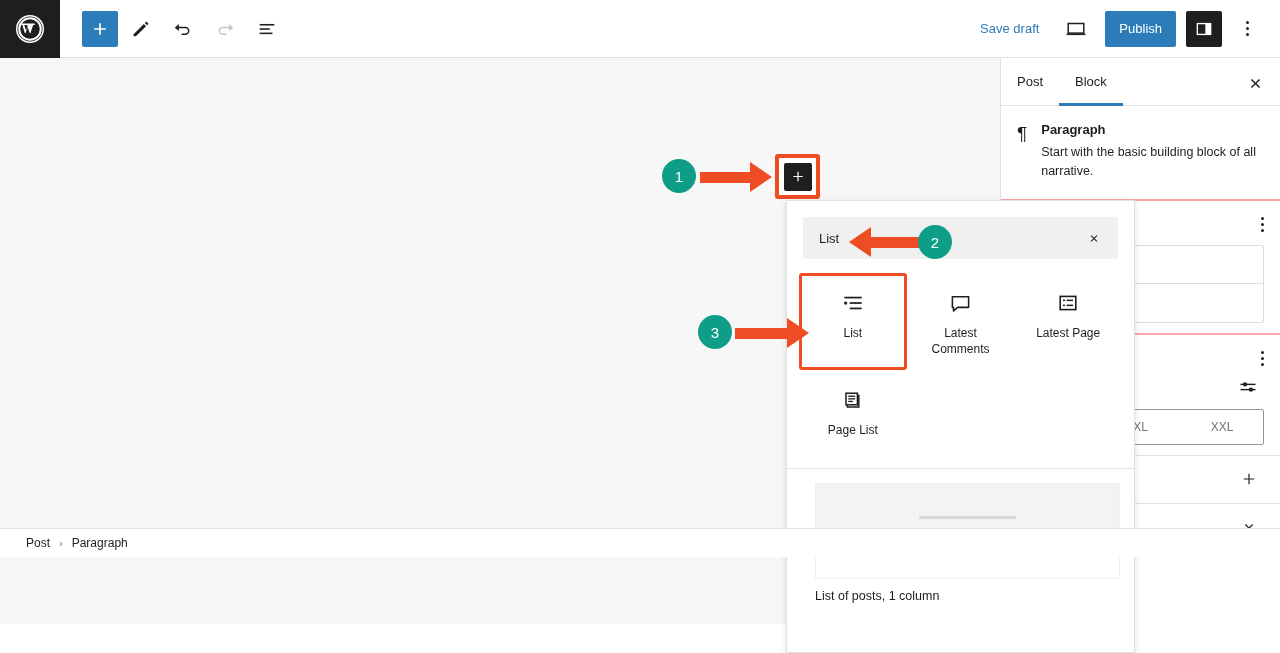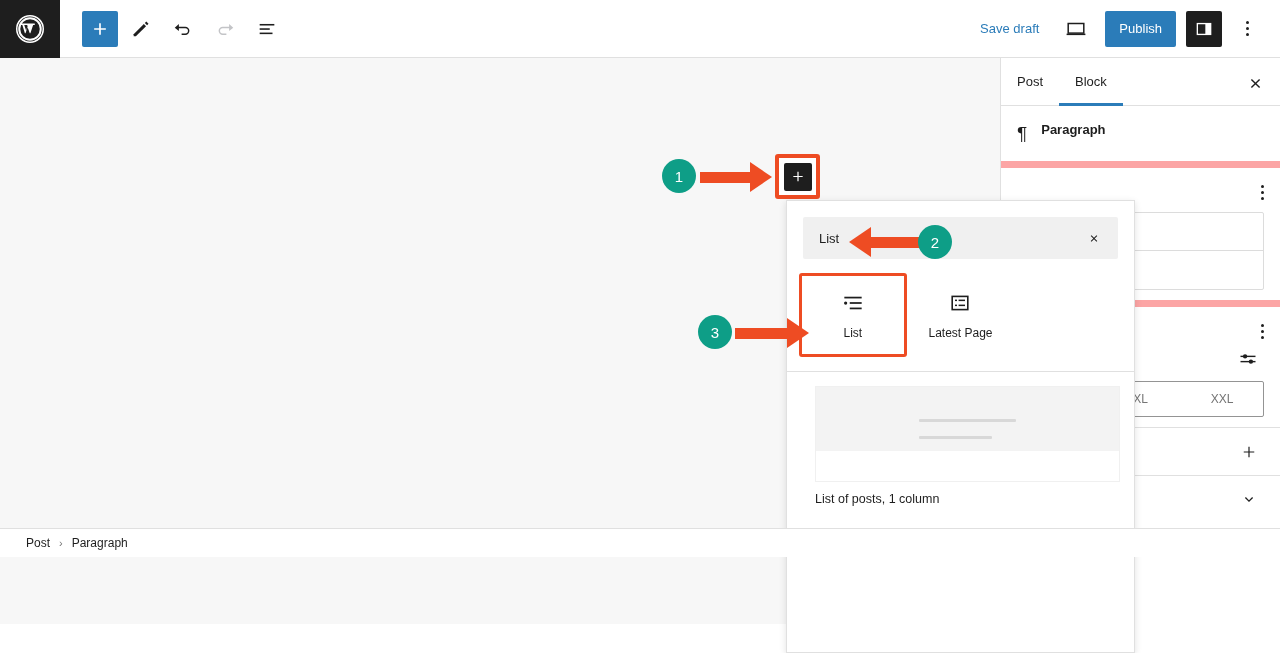--- a/index.html
+++ b/index.html
@@ -74,21 +74,21 @@
   .ss-close {
     position: absolute; right: 10px; top: 10px; width: 30px; height: 30px;
     display: flex; align-items: center; justify-content: center;
     background: none; border: none; cursor: pointer;
   }
   .block-card { display: flex; gap: 14px; padding: 16px 16px 18px 16px; }
   .block-card .pilcrow { font-size: 19px; line-height: 1; color: #1e1e1e; padding-top: 2px; }
   .block-card .bc-title { font-size: 13px; font-weight: bold; color: #1e1e1e; margin-bottom: 6px; }
   .block-card .bc-desc { font-size: 12.5px; color: #1e1e1e; line-height: 1.5; }
 
-  .ss-panel { border-top: 7px solid #fca5a5; padding: 10px 16px; }
+  .ss-panel { border-top: 2px solid #fca5a5; padding: 10px 16px; }
   .ss-panel-row { display: flex; justify-content: flex-end; align-items: center; min-height: 28px; }
   .ss-mini-dots { display: flex; flex-direction: column; gap: 3px; align-items: center; cursor: pointer; }
   .ss-mini-dots i { width: 3px; height: 3px; border-radius: 50%; background: #1e1e1e; display: block; }
   .color-boxes { border: 1px solid #dcdcdc; border-radius: 2px; margin-top: 6px; }
   .color-box { height: 38px; border-bottom: 1px solid #dcdcdc; }
   .color-box:last-child { border-bottom: none; }
   .seg-control {
     border: 1px solid #949494; border-radius: 2px; height: 36px;
     display: flex; align-items: stretch; margin-top: 8px; overflow: hidden;
   }
@@ -257,20 +257,21 @@
         <svg width="17" height="17" viewBox="0 0 24 24" aria-hidden="true">
           <path d="M5.5 6.9L6.9 5.5 12 10.6l5.1-5.1 1.4 1.4L13.4 12l5.1 5.1-1.4 1.4L12 13.4l-5.1 5.1-1.4-1.4L10.6 12z" fill="#1e1e1e"></path>
         </svg>
       </button>
     </div>
 
     <div class="block-card">
       <div class="pilcrow">¶</div>
       <div>
         <div class="bc-title">Paragraph</div>
+        <div class="bc-desc">Start with the basic building block of all narrative.</div>
       </div>
     </div>
 
     <div class="ss-panel">
       <div class="ss-panel-row">
         <span class="ss-mini-dots">
             <i></i>
             <i></i>
             <i></i>
           </span>
@@ -351,34 +352,54 @@
             <rect x="4" y="6.2" width="16" height="1.6" fill="#1e1e1e"></rect>
             <circle cx="5.2" cy="12" r="1.5" fill="#1e1e1e"></circle>
             <rect x="9" y="11.2" width="11" height="1.6" fill="#1e1e1e"></rect>
             <rect x="9" y="16.2" width="11" height="1.6" fill="#1e1e1e"></rect>
           </svg>
         </span>
         <span class="bl">List</span>
       </div>
 
 
+      <div class="block-cell">
+        <span class="bi">
+          <svg width="25" height="25" viewBox="0 0 24 24" aria-hidden="true">
+            <path d="M4.2 5.5h15.6v10.2H9.3l-4 3.4v-3.4H4.2z" fill="none" stroke="#1e1e1e" stroke-width="1.5" stroke-linejoin="round"></path>
+          </svg>
+        </span>
+        <span class="bl">Latest Comments</span>
+      </div>
 
       <div class="block-cell">
         <span class="bi">
           <svg width="24" height="24" viewBox="0 0 24 24" aria-hidden="true">
             <rect x="4.2" y="5.4" width="15.6" height="13.2" fill="none" stroke="#1e1e1e" stroke-width="1.6"></rect>
             <rect x="7" y="8.6" width="2" height="1.5" fill="#1e1e1e"></rect>
             <rect x="10.6" y="8.6" width="6.4" height="1.5" fill="#1e1e1e"></rect>
             <rect x="7" y="13.6" width="2" height="1.5" fill="#1e1e1e"></rect>
             <rect x="10.6" y="13.6" width="6.4" height="1.5" fill="#1e1e1e"></rect>
           </svg>
         </span>
         <span class="bl">Latest Page</span>
       </div>
 
+      <div class="block-cell">
+        <span class="bi">
+          <svg width="24" height="24" viewBox="0 0 24 24" aria-hidden="true">
+            <rect x="6.4" y="7.4" width="11.4" height="11.6" fill="none" stroke="#1e1e1e" stroke-width="1.5"></rect>
+            <rect x="5" y="5.2" width="11.4" height="11.6" fill="#ffffff" stroke="#1e1e1e" stroke-width="1.5"></rect>
+            <rect x="7.2" y="7.6" width="7" height="1.3" fill="#1e1e1e"></rect>
+            <rect x="7.2" y="10.2" width="7" height="1.3" fill="#1e1e1e"></rect>
+            <rect x="7.2" y="12.8" width="4.6" height="1.3" fill="#1e1e1e"></rect>
+          </svg>
+        </span>
+        <span class="bl">Page List</span>
+      </div>
 
     </div>
 
     <div class="pop-divider"></div>
 
     <div class="patterns">
       <div class="pattern">
         <div class="pat-thumb">
           <span class="pat-line" style="left:34%;top:34%;width:32%"></span>
           <span class="pat-line" style="left:34%;top:52%;width:24%"></span>

